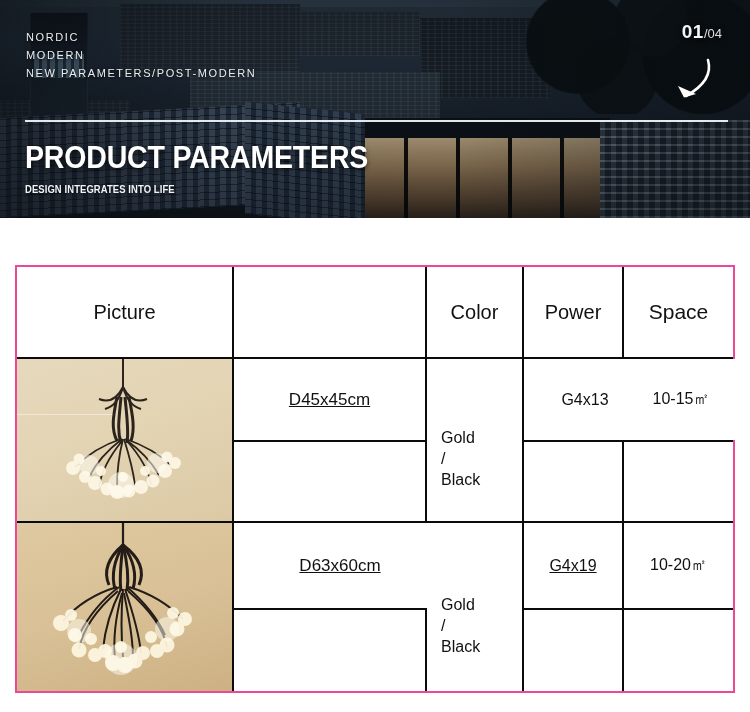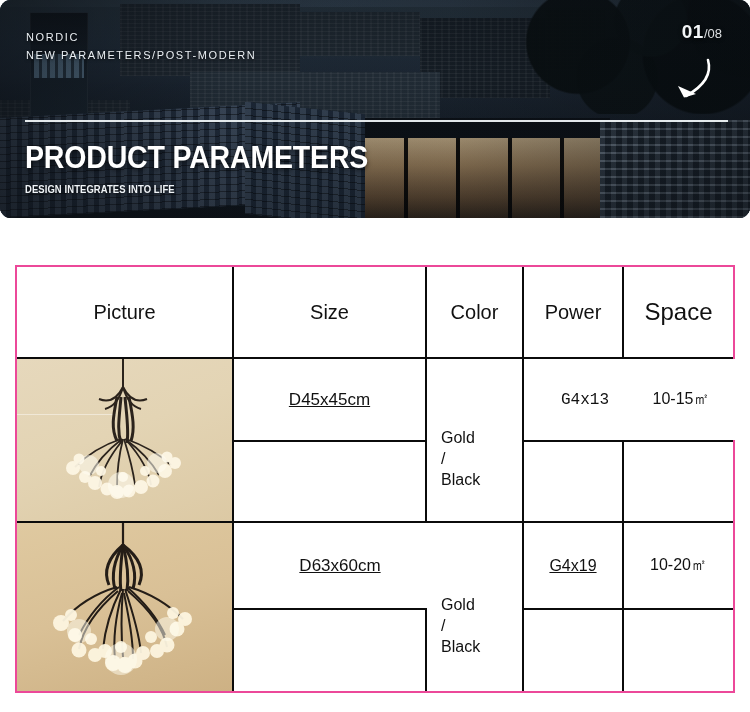--- a/index.html
+++ b/index.html
@@ -9,21 +9,20 @@
     font-family:"Liberation Sans", sans-serif;
     overflow:hidden;
     position:relative;
   }
 
   
   .hero{
     position:absolute; left:0; top:0; width:750px; height:218px;
     overflow:hidden;
     background:#141c24;
-    border-radius:11px;
   }
   
   .hero-sky{
     position:absolute; inset:0;
     background:
       linear-gradient(180deg,#2b3a45 0%, #243240 18%, #1b2531 40%, #121a22 75%, #0d1319 100%);
   }
   .hero-topstrip{
     position:absolute; left:0; top:0; width:750px; height:7px;
     background:linear-gradient(90deg,#2f3e49,#38495a 45%, #2b3845);
@@ -161,21 +160,21 @@
     position:absolute;
     display:flex; align-items:center; justify-content:center;
     text-align:center;
     color:#111;
     background:#fff;
   }
   .vline{ position:absolute; width:2px; background:#0b0b0b; }
   .hline{ position:absolute; height:2px; background:#0b0b0b; }
 
   .hdr{ font-size:20px; }
-  .hdr-space{ font-size:24px; }
+  .hdr-space{ font-size:21px; }
   .val{ font-size:17px;text-decoration:underline; }
   .val-sm{ font-size:16px; }
   .color-val{
     font-size:16px; line-height:21px; text-align:left;
     display:block; padding-left:14px; padding-top:0;
   }
 
   
   .photo{
     position:absolute;
@@ -214,25 +213,26 @@
   <div class="interior"></div>
   <div class="interior-mull"></div>
   <div class="lattice"></div>
   <div class="brick"></div>
   <div class="brick2"></div>
   <div class="foliage"></div>
   <div class="hero-vignette"></div>
 
   <div class="eyebrow">
     <div>NORDIC</div>
+    <div>MODERN</div>
     <div>NEW PARAMETERS/POST-MODERN</div>
   </div>
 
   <div class="pager">
-    <span class="cur">01</span><span class="sep">/08</span>
+    <span class="cur">01</span><span class="sep">/04</span>
   </div>
 
   <div class="arrow-wrap">
     <svg viewBox="0 0 60 50" width="60" height="50" aria-hidden="true">
       <path d="M48 4 C 52 18, 44 30, 26 40" fill="none" stroke="#ffffff" stroke-width="2.6" stroke-linecap="round"></path>
       <path d="M18 30 L 24 41.5 L 36 38" fill="#ffffff"></path>
     </svg>
   </div>
 
   <div class="rule"></div>
@@ -250,23 +250,20 @@
   <div class="hline" style="left:0; top:90px; width:716px;"></div>
   <div class="hline" style="left:0; top:254px; width:716px;"></div>
 
   <div class="hline" style="left:0; top:173px; width:408px;"></div>
   <div class="hline" style="left:505px; top:173px; width:211px;"></div>
   <div class="hline" style="left:0; top:341px; width:408px;"></div>
   <div class="hline" style="left:505px; top:341px; width:211px;"></div>
 
   <div class="cell hdr" style="left:0;   top:0; width:215px; height:90px;">
       <span>Picture</span>
-    </div>
-  <div class="cell hdr" style="left:217px; top:0; width:191px; height:90px;">
-      <span>Size</span>
     </div>
   <div class="cell hdr" style="left:507px; top:0; width:98px;  height:90px;">
       <span>Power</span>
     </div>
   <div class="cell hdr" style="left:410px; top:0; width:95px;  height:90px;">
       <span>Color</span>
     </div>
   <div class="cell hdr-space" style="left:607px; top:0; width:109px; height:90px;">
       <span>Space</span>
     </div>
@@ -324,21 +321,21 @@
   <div class="cell val" style="left:217px; top:92px; width:191px; height:81px;">
       <span>D45x45cm</span>
     </div>
   <div class="cell" style="left:410px; top:92px; width:95px; height:162px; align-items:center; justify-content:flex-start;">
     <div class="color-val" style="transform:translateY(18px);">
       <div>Gold</div>
       <div>/</div>
       <div>Black</div>
     </div>
   </div>
-  <div class="cell val-sm" style="left:507px; top:92px; width:122px; height:81px;font-family:Liberation Mono, monospace;">
+  <div class="cell val-sm" style="left:507px; top:92px; width:122px; height:81px;">
       <span>G4x13</span>
     </div>
   <div class="cell val-sm" style="left:607px; top:92px; width:114px; height:81px;">
       <span>10-15㎡</span>
     </div>
 
   <div class="photo photo-2" style="left:0; top:256px; width:215px; height:168px;">
     <svg class="chand" viewBox="0 0 215 168" preserveAspectRatio="none" aria-hidden="true">
       <g stroke="#241d17" fill="none" stroke-width="2.2">
         <line x1="106" y1="0" x2="106" y2="22"></line>

